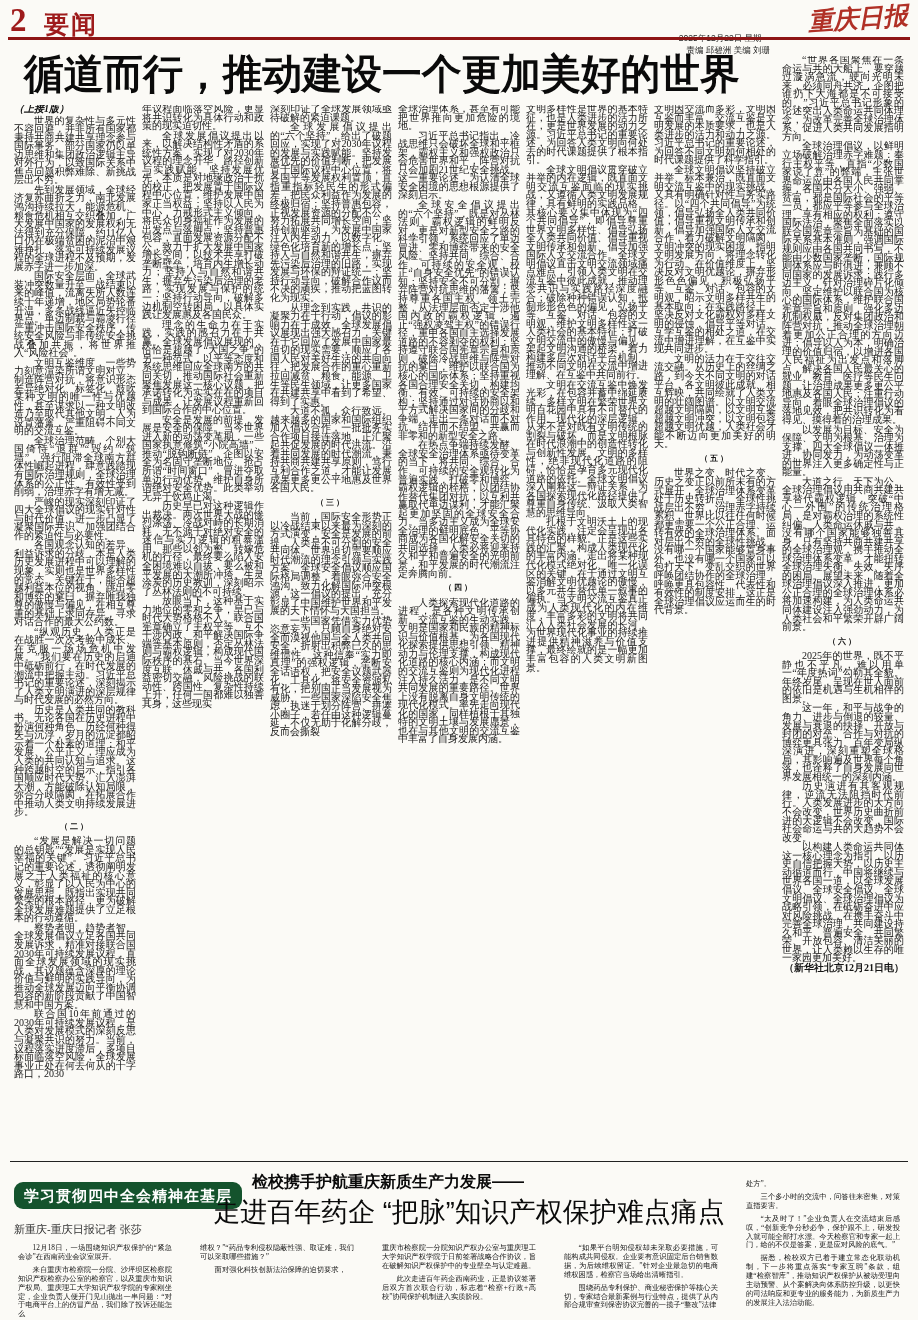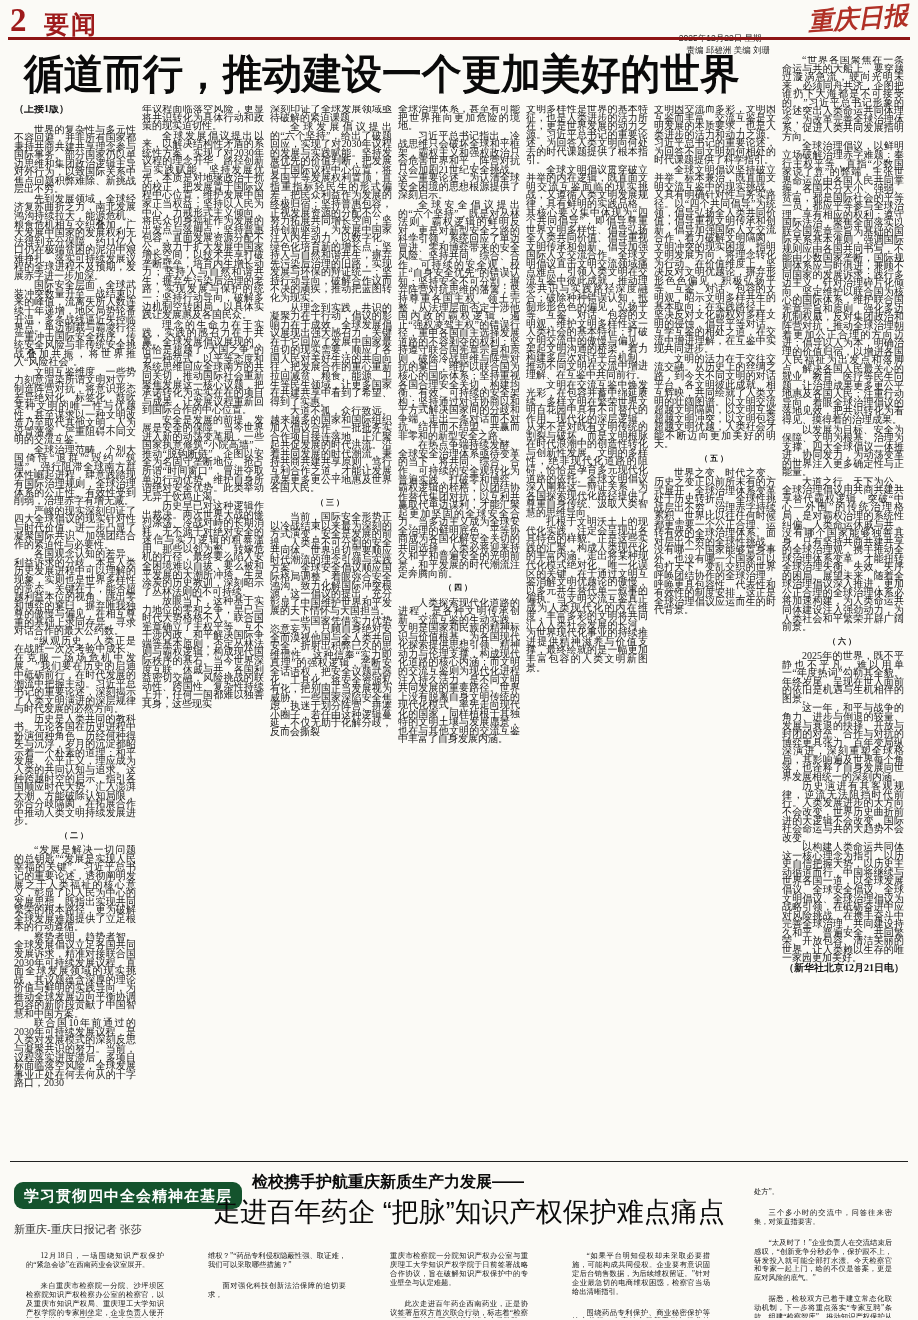--- a/index.html
+++ b/index.html
@@ -19,38 +19,38 @@
   .main-headline{position:absolute;left:24px;top:47px;width:758px;font-size:41px;font-weight:900;
                  color:#0a0a0a;font-family:"Liberation Sans",sans-serif;white-space:nowrap;
                  transform:scaleX(.97);transform-origin:left;letter-spacing:0;}
   
   .mcol{position:absolute;top:105px;width:122px;height:1050px;overflow:hidden;}
   .mcol.c0{left:14px}.mcol.c1{left:142px}.mcol.c2{left:270px}.mcol.c3{left:398px}
   .mcol.c4{left:526px}.mcol.c5{left:654px}
   .mcol.c6{left:782px;top:56px;height:1099px}
   .mcol p{margin:0 0 1px 0;font-size:10px;line-height:8.55px;text-align:justify;text-indent:2em;color:#141414;}
   .mcol p.marker{text-align:center;text-indent:0;font-size:8px;font-weight:bold;margin:6px 0;letter-spacing:2px;}
-  .mcol p.cont-note{text-indent:0;font-weight:bold;margin-bottom:12px;}
+  .mcol p.cont-note{text-indent:0;font-weight:bold;margin-bottom:3px;font-style:italic;}
   .mcol p.credit{text-align:right;text-indent:0;font-weight:bold;}
   .mcol p.noindent{text-indent:0;}
   
   .bottom-rule{position:absolute;left:10px;width:898px;top:1161px;height:1px;background:#222;}
   .banner{position:absolute;left:14px;top:1182px;width:228px;height:27px;background:#14532d;color:#fff;
           font-family:"Liberation Sans",sans-serif;font-weight:bold;font-size:15px;text-align:center;
           line-height:27px;letter-spacing:1px;border-radius:9px;}
   .kicker{position:absolute;left:252px;top:1172px;width:500px;font-size:16px;font-weight:bold;color:#0a0a0a;
           font-family:"Liberation Sans",sans-serif;}
   .b-headline{position:absolute;left:196px;top:1194px;width:546px;text-align:center;font-size:27px;
               font-weight:400;color:#0a0a0a;font-family:"Liberation Sans",sans-serif;white-space:nowrap;}
   .byline{position:absolute;left:14px;top:1222px;font-size:11px;color:#333;
           font-family:"Liberation Sans",sans-serif;}
   .bcol{position:absolute;top:1240px;width:162px;height:78px;overflow:hidden;}
   .bcol.b0{left:14px}.bcol.b1{left:196px}.bcol.b2{left:378px}.bcol.b3{left:560px}
   .bcol.b4{left:742px;top:1176px;height:142px}
-  .bcol p{margin:12px;font-size:7.3px;line-height:8.9px;text-align:justify;text-indent:2em;color:#141414;}
+  .bcol p{margin:4px;font-size:7.3px;line-height:8.9px;text-align:justify;text-indent:2em;color:#141414;}
   .bcol p.noindent{text-indent:0;}
 </style>
 </head>
 <body>
 
 <div class="page">
 
   <div class="pagenum">2</div>
   <div class="secname">要闻</div>
   <div class="dateline">

